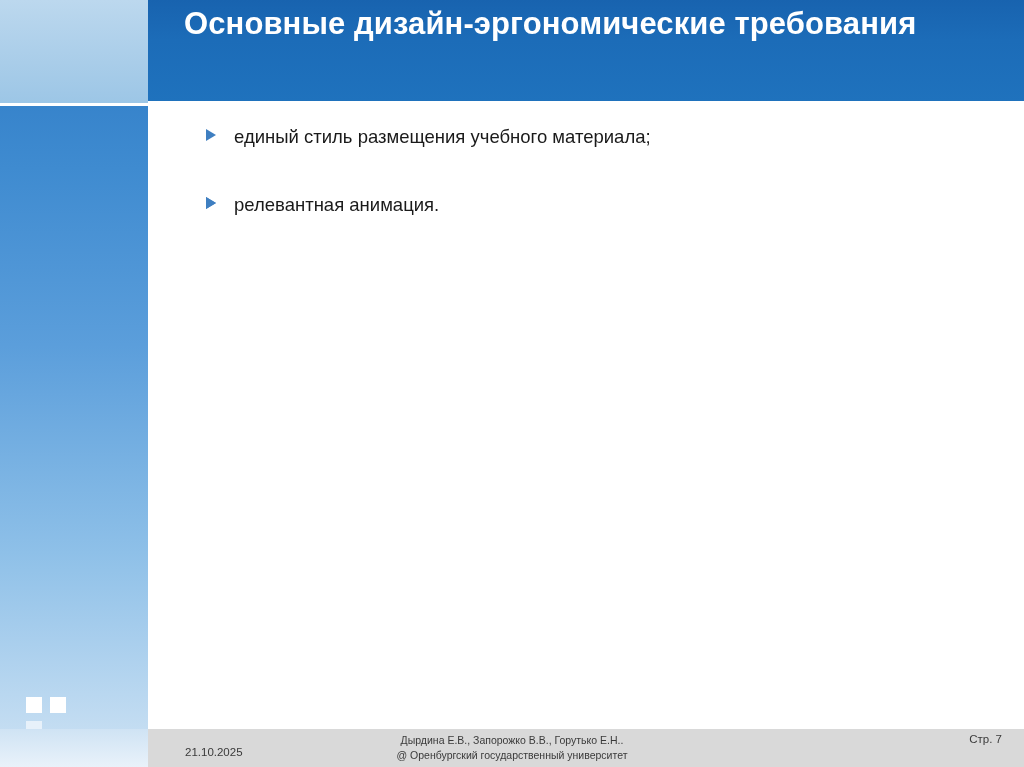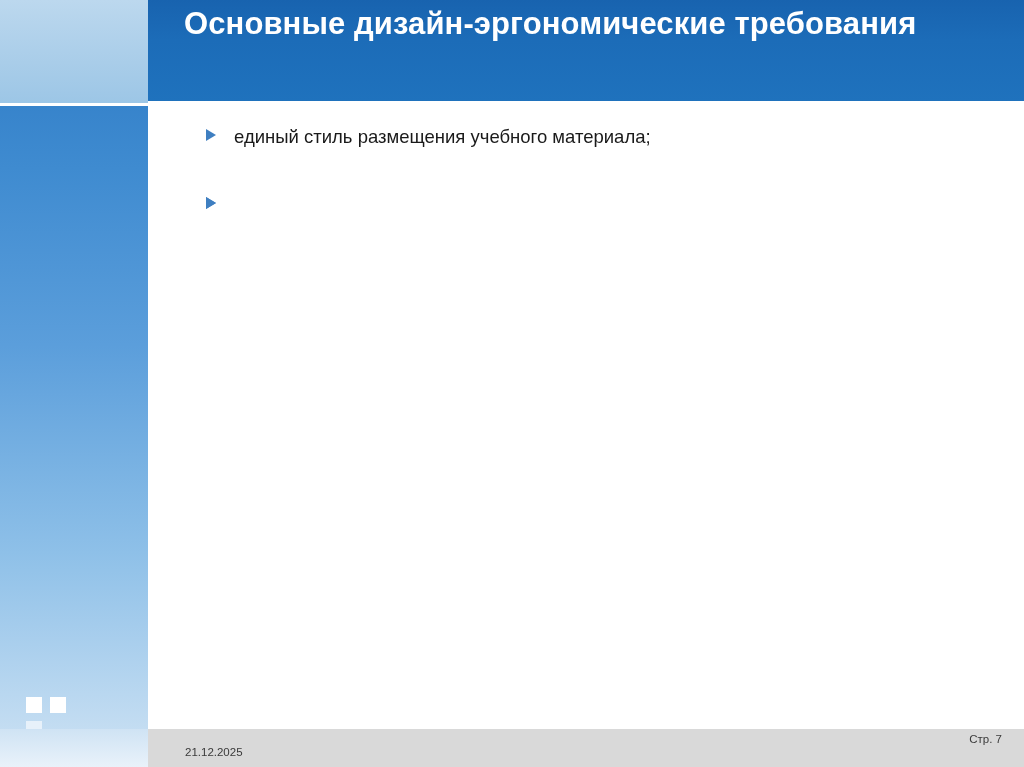--- a/index.html
+++ b/index.html
@@ -209,24 +209,29 @@
       </div>
 
 
 
       <div class="bullet">
         <span class="marker">
           <svg width="14" height="14" viewBox="0 0 14 14">
               <path d="M2 1 L12 7 L2 13 Z" fill="#3f7fc1"></path>
             </svg>
         </span>
+        <span>релевантная анимация.</span>
       </div>
 
     </div>
   </div>
 
   <div class="footer">
     <div class="footer-left-cover"></div>
-    <div class="footer-date">21.12.2025</div>
+    <div class="footer-date">21.10.2025</div>
+    <div class="footer-center">
+      <div>Дырдина Е.В., Запорожко В.В., Горутько Е.Н..</div>
+      <div>@ Оренбургский государственный университет</div>
+    </div>
     <div class="footer-page">Стр. 7</div>
   </div>
 
 </div>
 
 </body></html>

